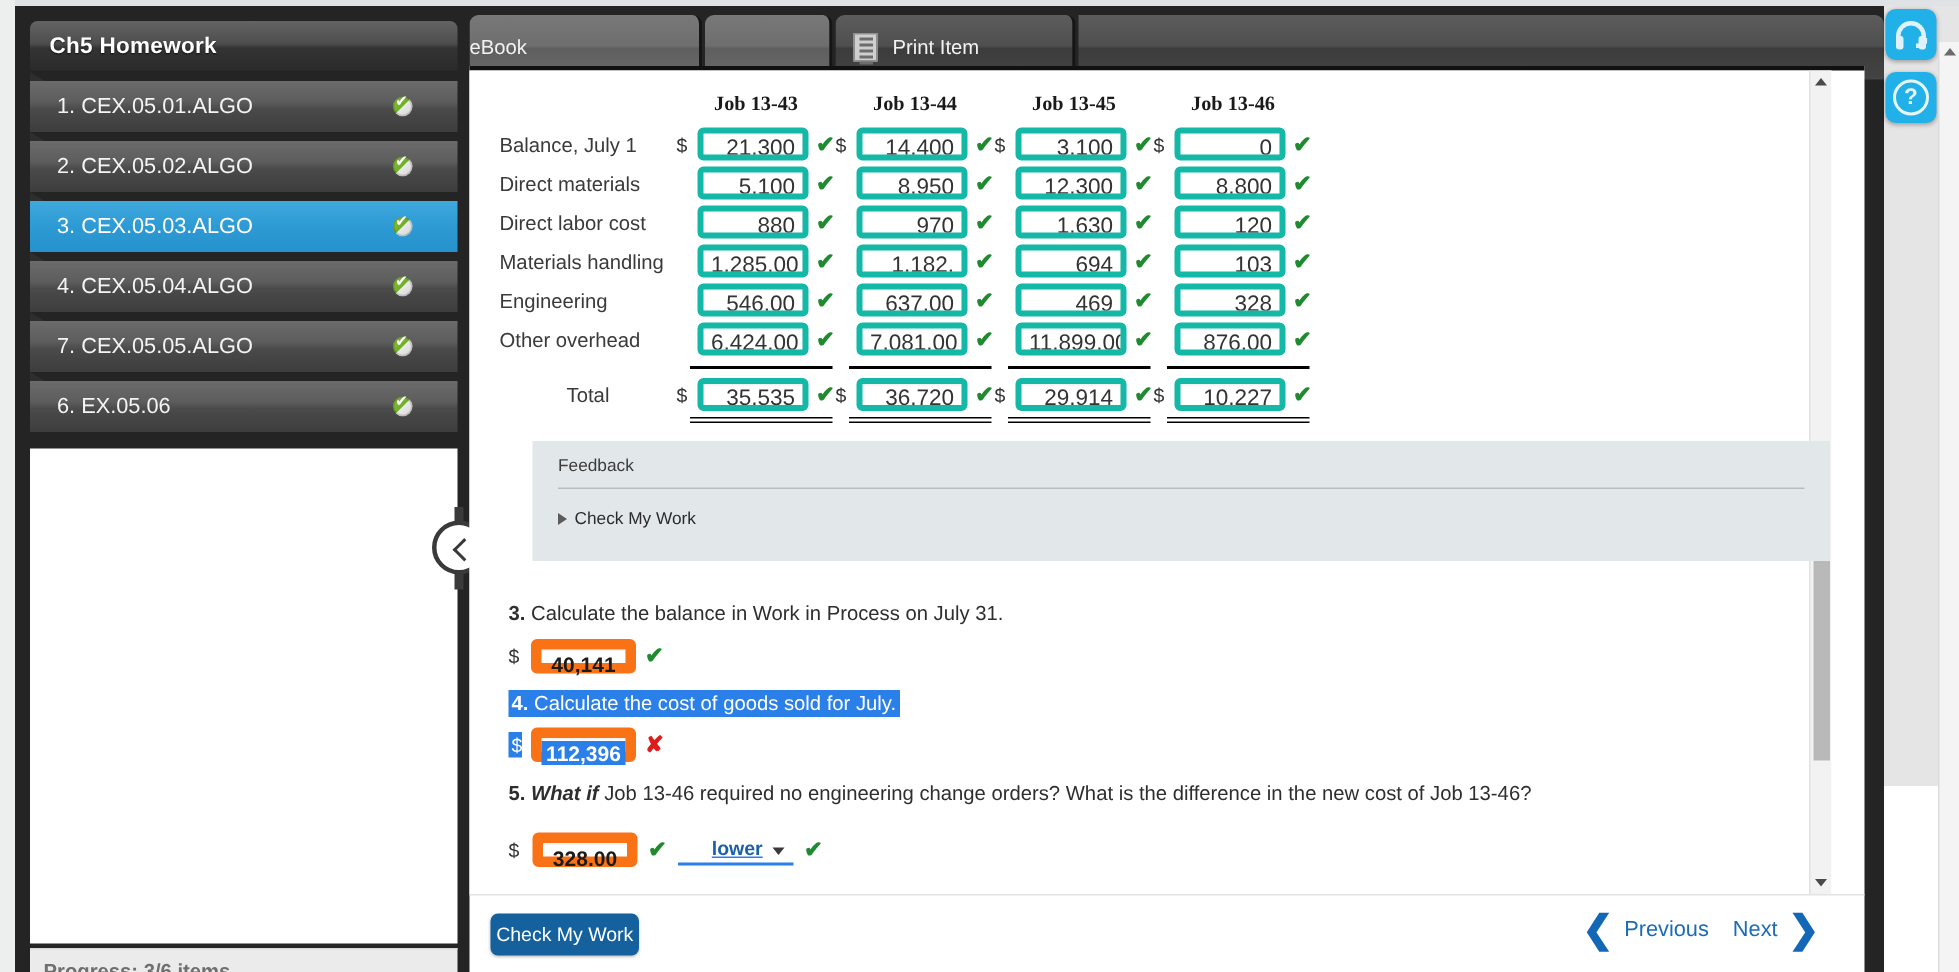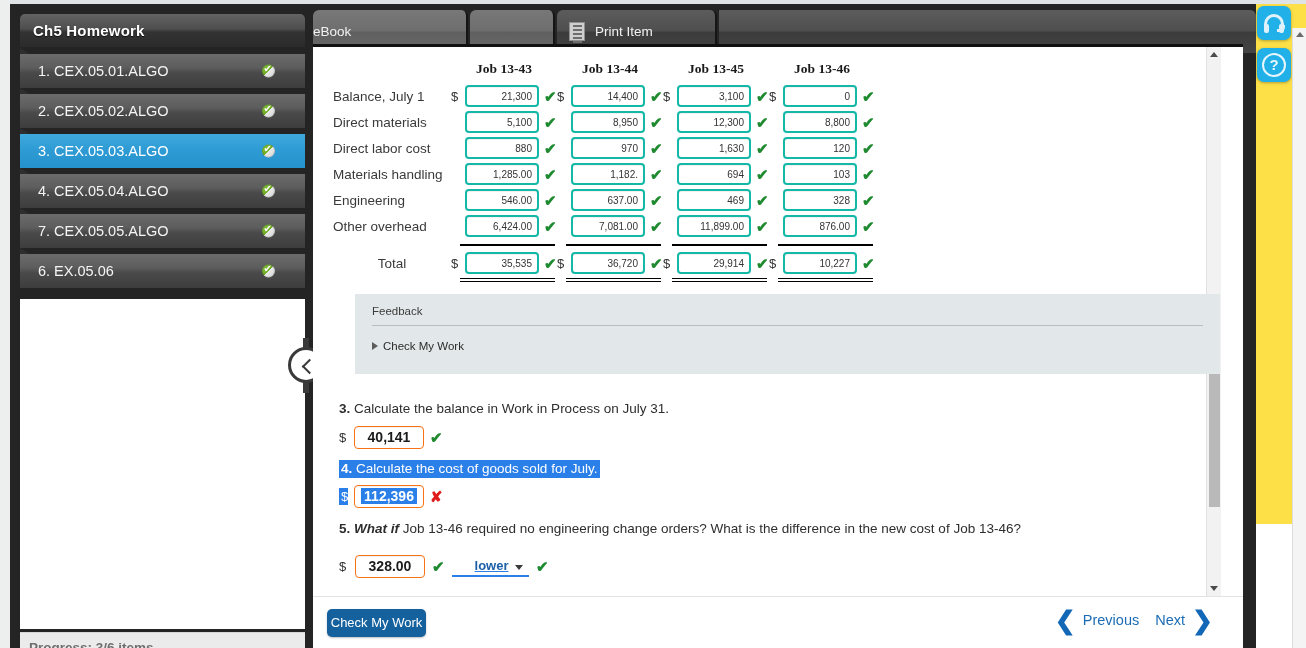--- a/index.html
+++ b/index.html
@@ -3,21 +3,21 @@
 <meta charset="utf-8">
 <style>
   * { box-sizing: border-box; }
   html, body {
     margin: 0; padding: 0;
     width: 1306px; height: 648px;
     overflow: hidden;
     font-family: "Liberation Sans", sans-serif;
     background: #ffffff;
   }
-  #root { position: relative; width: 1306px; height: 524px; background: #fde047; }
+  #root { position: relative; width: 1306px; height: 524px; background: #e5e5e5; }
 
   
   .frame-left { position: absolute; left: 0; top: 0; width: 10px; height: 648px; background: #edeeee; }
   .frame-dark { position: absolute; left: 10px; top: 4px; width: 1246px; height: 644px; background: #242424; }
   .frame-topline { position: absolute; left: 0; top: 0; width: 1306px; height: 4px; background: #dfe3e6; }
 
   
   .sidebar { position: absolute; left: 20px; top: 14px; width: 285px; height: 634px; }
   .hw-title {
     position: absolute; left: 0; top: 0; width: 285px; height: 33px;
@@ -141,22 +141,22 @@
     padding: 0 0 6px 0; text-align: center;
   }
   .jt th.rowlbl { width: 118px; }
   .jt td { padding: 2px 0; vertical-align: middle; }
   .rowname { font-size: 13.5px; color: #3a3a3a; padding-right: 8px; text-align: left; white-space: nowrap; }
   .rowname.center { text-align: center; padding-right: 0; }
   .cellgrp { display: flex; align-items: center; gap: 5px; }
   .dollar { width: 9px; font-size: 13px; color: #333; text-align: left; }
   .dollar.blank { color: transparent; }
   .ibox {
-    width: 74px; height: 22px; border: 2px solid #14b8a6; border-radius: 4px;
-    background: #fff; font-size: 10px; color: #333; text-align: right;
+    width: 74px; height: 22px; border: 4px solid #14b8a6; border-radius: 4px;
+    background: #fff; font-size: 15px; color: #333; text-align: right;
     padding: 0 5px; line-height: 20px; overflow: hidden; white-space: nowrap;
     font-family: "Liberation Sans", sans-serif;
     box-shadow: inset 0 1px 1px rgba(0,0,0,.06);
   }
   .tick { color: #1f8a30; font-size: 15px; font-weight: bold; line-height: 1; width: 13px; }
   .cross { color: #e01b1b; font-size: 15px; font-weight: bold; line-height: 1; width: 13px; }
   .totalsep { height: 2px; background: #000; margin: 3px 0 2px 9px; width: 95px; }
   .dblrule { height: 1px; background: #000; margin-left: 9px; width: 95px; }
   .dblrule2 { height: 1px; background: #000; margin: 2px 0 0 9px; width: 95px; }
 
@@ -180,21 +180,21 @@
     border-left: 6px solid #5c5c5c;
   }
 
   
   .q { position: absolute; font-size: 13.5px; color: #2e2e2e; }
   .q .qnum { font-weight: bold; }
   .q .whatif { font-weight: bold; font-style: italic; }
   .q3 { left: 339px; top: 401px; }
   .q3 .ansrow { display: flex; align-items: center; gap: 6px; margin-top: 10px; }
   .ansbox {
-    width: 70px; height: 23px; border: 1px solid #f97316; border-radius: 4px;
+    width: 70px; height: 23px; border: 7px solid #f97316; border-radius: 4px;
     background: #fff; font-size: 14px; font-weight: bold; color: #1b1b1b;
     text-align: center; line-height: 21px;
     box-shadow: inset 0 1px 1px rgba(0,0,0,.06);
   }
   .q4 { left: 339px; top: 460px; }
   .q4 .qtext {
     background: #2a7fe8; color: #ffffff; display: inline-block;
     padding: 1px 3px 2px 2px;
   }
   .q4 .ansrow { display: flex; align-items: center; gap: 6px; margin-top: 7px; }

